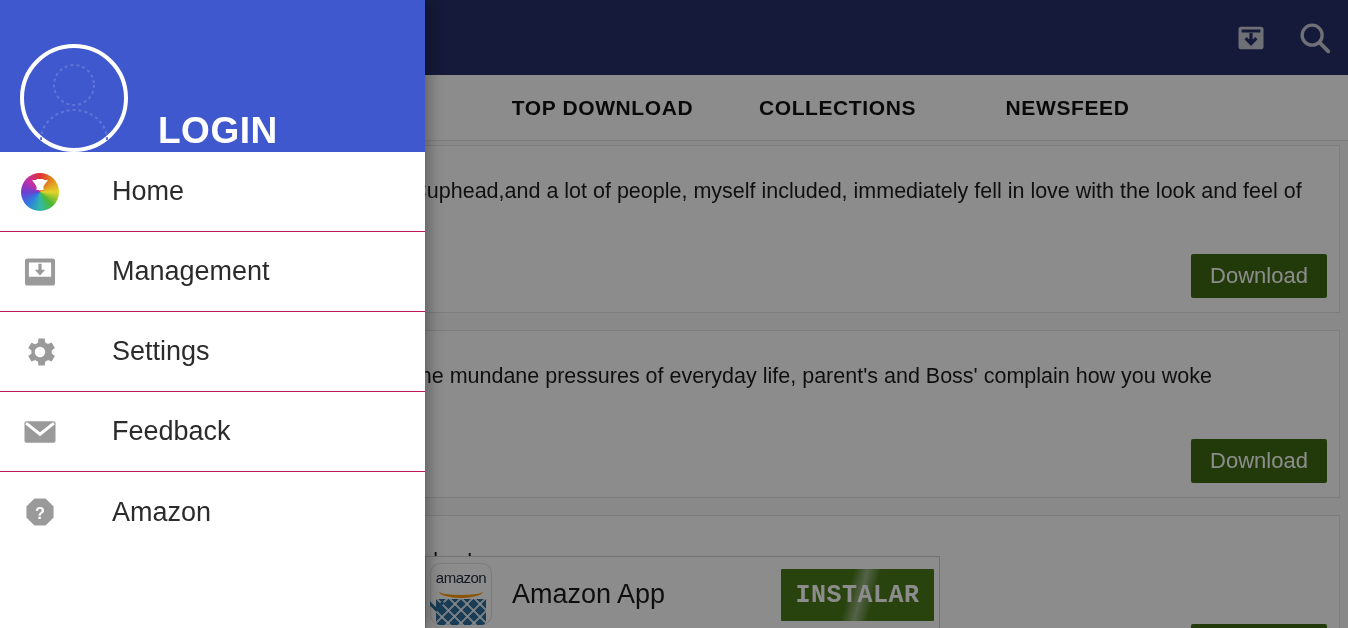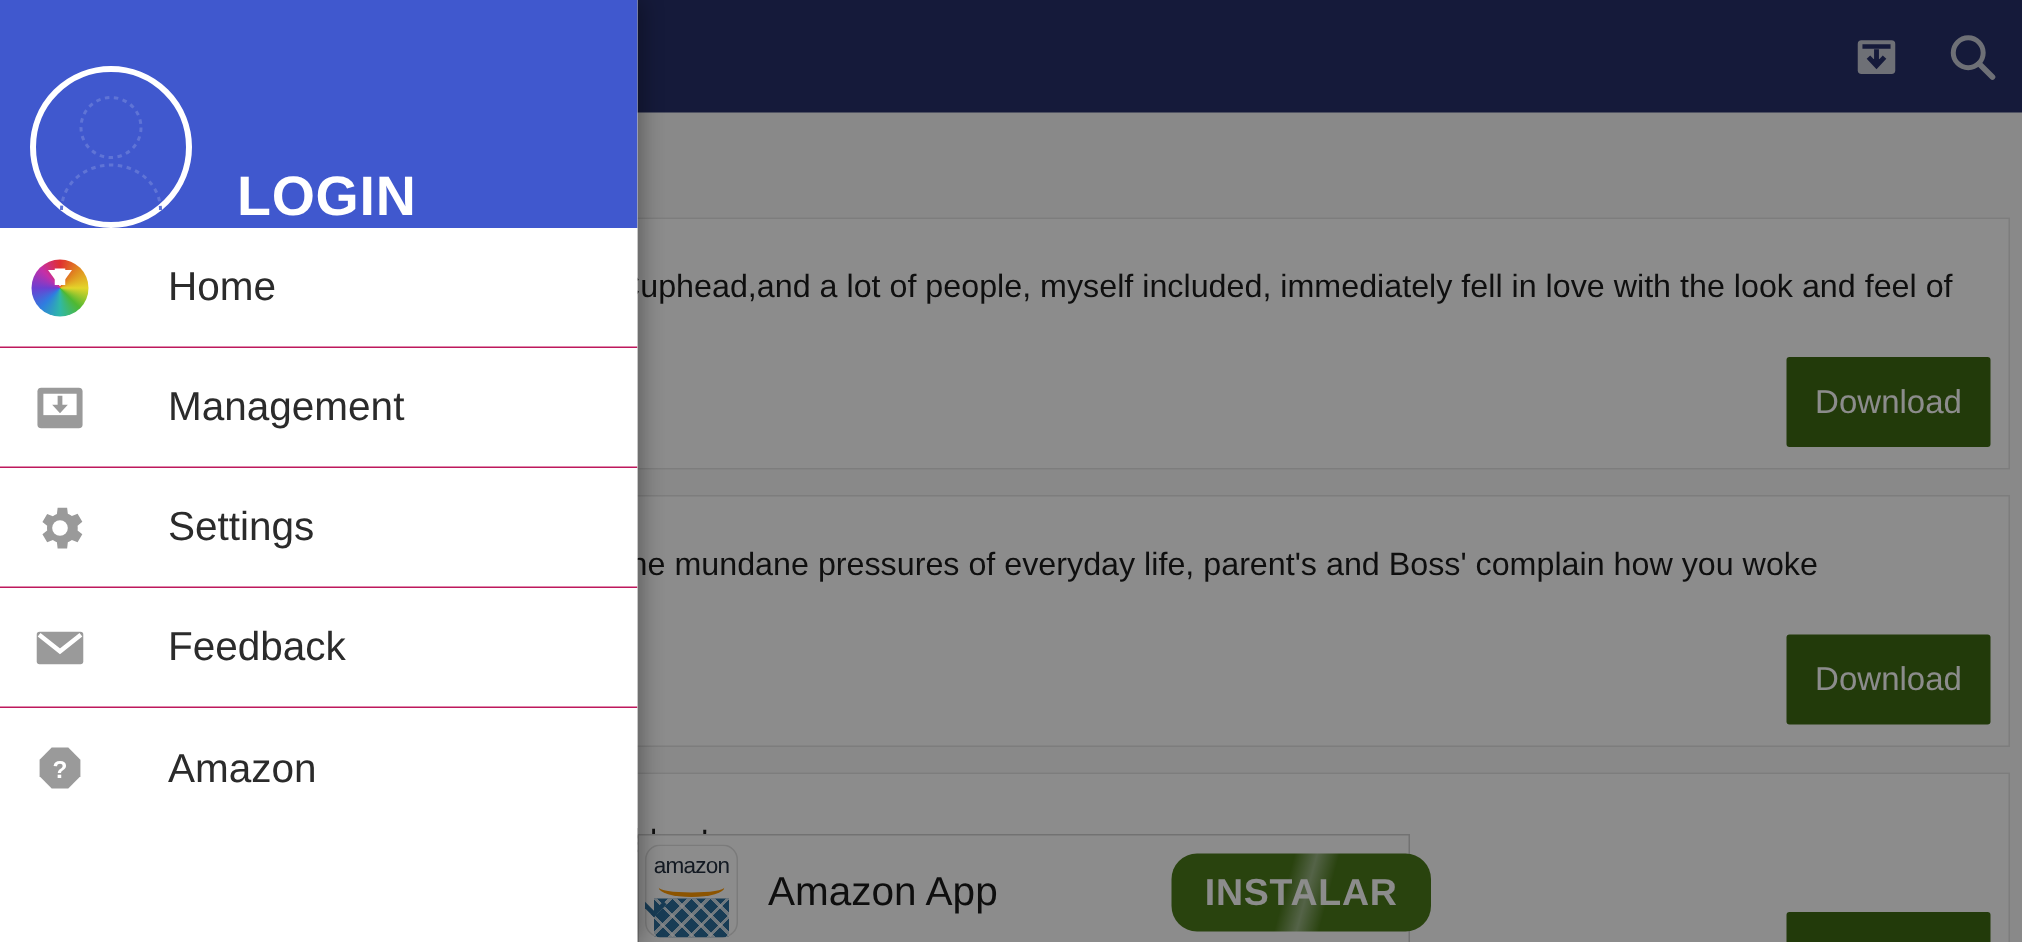--- a/index.html
+++ b/index.html
@@ -48,21 +48,21 @@
     position: absolute; left: 176px; width: 1164px;
     background: #ffffff;
     border: 1px solid #e3e3e3;
   }
   .card-desc {
     position: absolute; left: 24px; right: 24px; top: 30px;
     font-size: 21.5px; line-height: 30px; color: #1d1d1d;
   }
   .dl-btn {
     position: absolute; right: 12px; bottom: 14px;
-    width: 136px; height: 60px;
+    width: 136px; height: 44px;
     background: #3f6b13;
     color: #ffffff; font-size: 22px;
     display: flex; align-items: center; justify-content: center;
     border: none; border-radius: 2px;
   }
 
   
   .ad {
     position: absolute; left: 425px; top: 556px;
     width: 515px; height: 76px;
@@ -95,25 +95,26 @@
   .ad-cart-handle {
     position: absolute; left: 0px; top: 34px; width: 12px; height: 12px;
     border-left: 3px solid #2c6e9b; border-bottom: 3px solid #2c6e9b;
     transform: rotate(-45deg);
   }
   .ad-title {
     margin-left: 20px; font-size: 27px; color: #1a1a1a; white-space: nowrap;
   }
   .ad-cta {
     position: absolute; left: 355px; top: 12px;
-    width: 173px; height: 52px; border-radius: 17px;
+    width: 153px; height: 52px; border-radius: 1px;
     background: linear-gradient(105deg,#4c7a1b 0%,#4c7a1b 44%,#9ab583 52%,#4c7a1b 60%,#4c7a1b 100%);
     color: #ffffff; font-size: 25px; font-weight: bold; letter-spacing: .5px;
     display: flex; align-items: center; justify-content: center;
     border: none;
+    font-family: Liberation Mono, monospace;
   }
 
   
   .scrim {
     position: absolute; left: 0; top: 0; width: 1348px; height: 628px;
     background: rgba(0,0,0,0.45);
     pointer-events: none;
   }
 
   
@@ -192,20 +193,38 @@
         </span>
         <span>
           <svg class="icon-search" viewBox="0 0 24 24" aria-hidden="true">
             <circle cx="10.2" cy="10.2" r="6.3" fill="none" stroke="#c9ccd8" stroke-width="2.1"></circle>
             <line x1="14.8" y1="14.8" x2="20.4" y2="20.4" stroke="#c9ccd8" stroke-width="2.4" stroke-linecap="round"></line>
           </svg>
         </span>
       </div>
     </div>
 
+    <div class="tabbar">
+      <div class="tab" style="width:263px">
+        <span>HOT</span>
+        <span class="tab-indicator" style="width:130px"></span>
+      </div>
+      <div class="tab" style="width:222px">
+        <span>TOP NEW</span>
+      </div>
+      <div class="tab" style="width:235px">
+        <span>TOP DOWNLOAD</span>
+      </div>
+      <div class="tab" style="width:235px">
+        <span>COLLECTIONS</span>
+      </div>
+      <div class="tab" style="width:225px">
+        <span>NEWSFEED</span>
+      </div>
+    </div>
 
     <div class="feed">
 
       <div class="card" style="top:4px; height:168px;">
         <div class="card-desc">us our first glimpse at Cuphead,and a lot of people, myself included, immediately fell in love with the look and feel of old school 193</div>
         <button class="dl-btn">Download</button>
       </div>
 
       <div class="card" style="top:189px; height:168px;">
         <div class="card-desc">ead man, annoyed by the mundane pressures of everyday life, parent's and Boss' complain how you woke</div>

